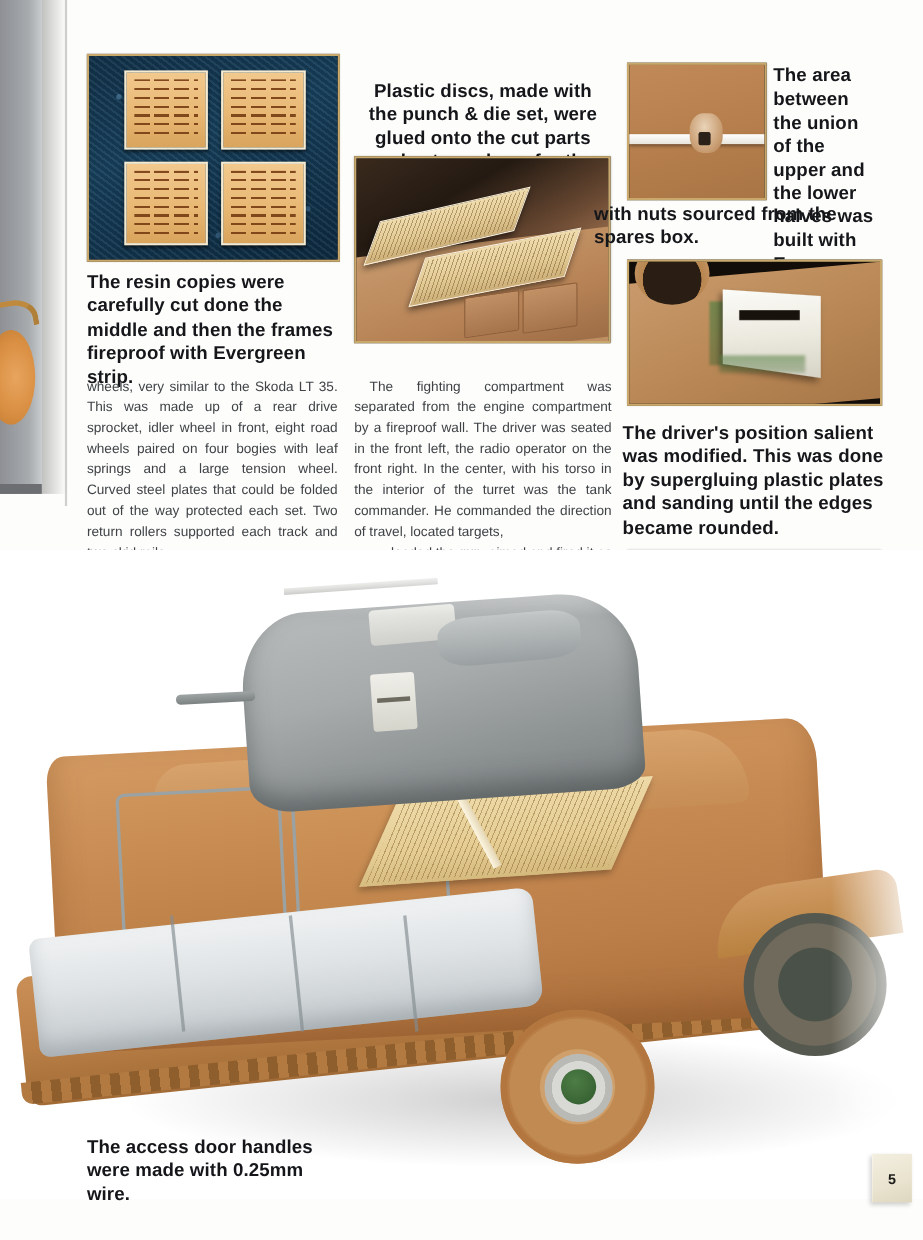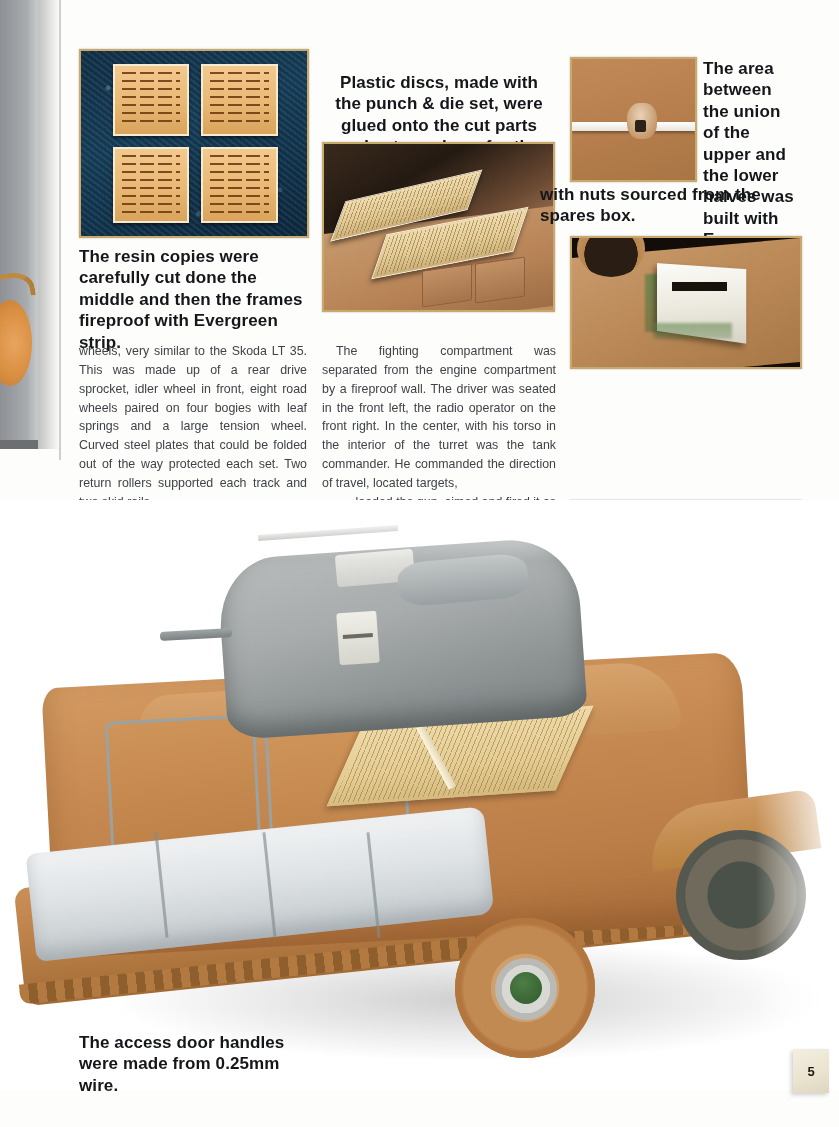--- a/index.html
+++ b/index.html
@@ -423,20 +423,21 @@
   <div class="photo ph-driver">
     <div class="drv-bg"></div>
     <div class="drv-hull"></div>
     <div class="drv-ring"></div>
     <div class="drv-green"></div>
     <div class="drv-plate"></div>
     <div class="drv-slot"></div>
     <div class="drv-green2"></div>
   </div>
 
+  <div class="caption" style="left:566px; top:383px; width:240px;">The driver's position salient was modified. This was done by supergluing plastic plates and sanding until the edges became rounded.</div>
 
   <div class="photo ph-sights">
     <div class="teal"></div>
     <div class="sight s1"></div>
     <div class="sight s2"></div>
     <div class="sight s3"></div>
   </div>
 
   <div class="caption right-align" style="left:566px; top:610px; width:236px;">The sights were made from Evergreen 0.13mm sheet and large 0.50mm thick bands. The edges were rounded with sand paper.</div>
 
@@ -480,19 +481,19 @@
     <div class="fender"></div>
     <div class="idler"></div>
     <div class="drive-wheel"></div>
     <div class="drive-hub"></div>
     <div class="hub-green"></div>
 
     <div class="tank-fade-top"></div>
     <div class="tank-fade-right"></div>
   </div>
 
-  <div class="caption" style="left:79px; top:1032px; width:240px;">The access door handles were made from 0.25mm wire.</div>
+  <div class="caption" style="left:79px; top:1032px; width:240px;">The access door handles were made with 0.25mm wire.</div>
 
   <div class="page-tab">
     <span>5</span>
   </div>
 
 </div>
 
 </body></html>

